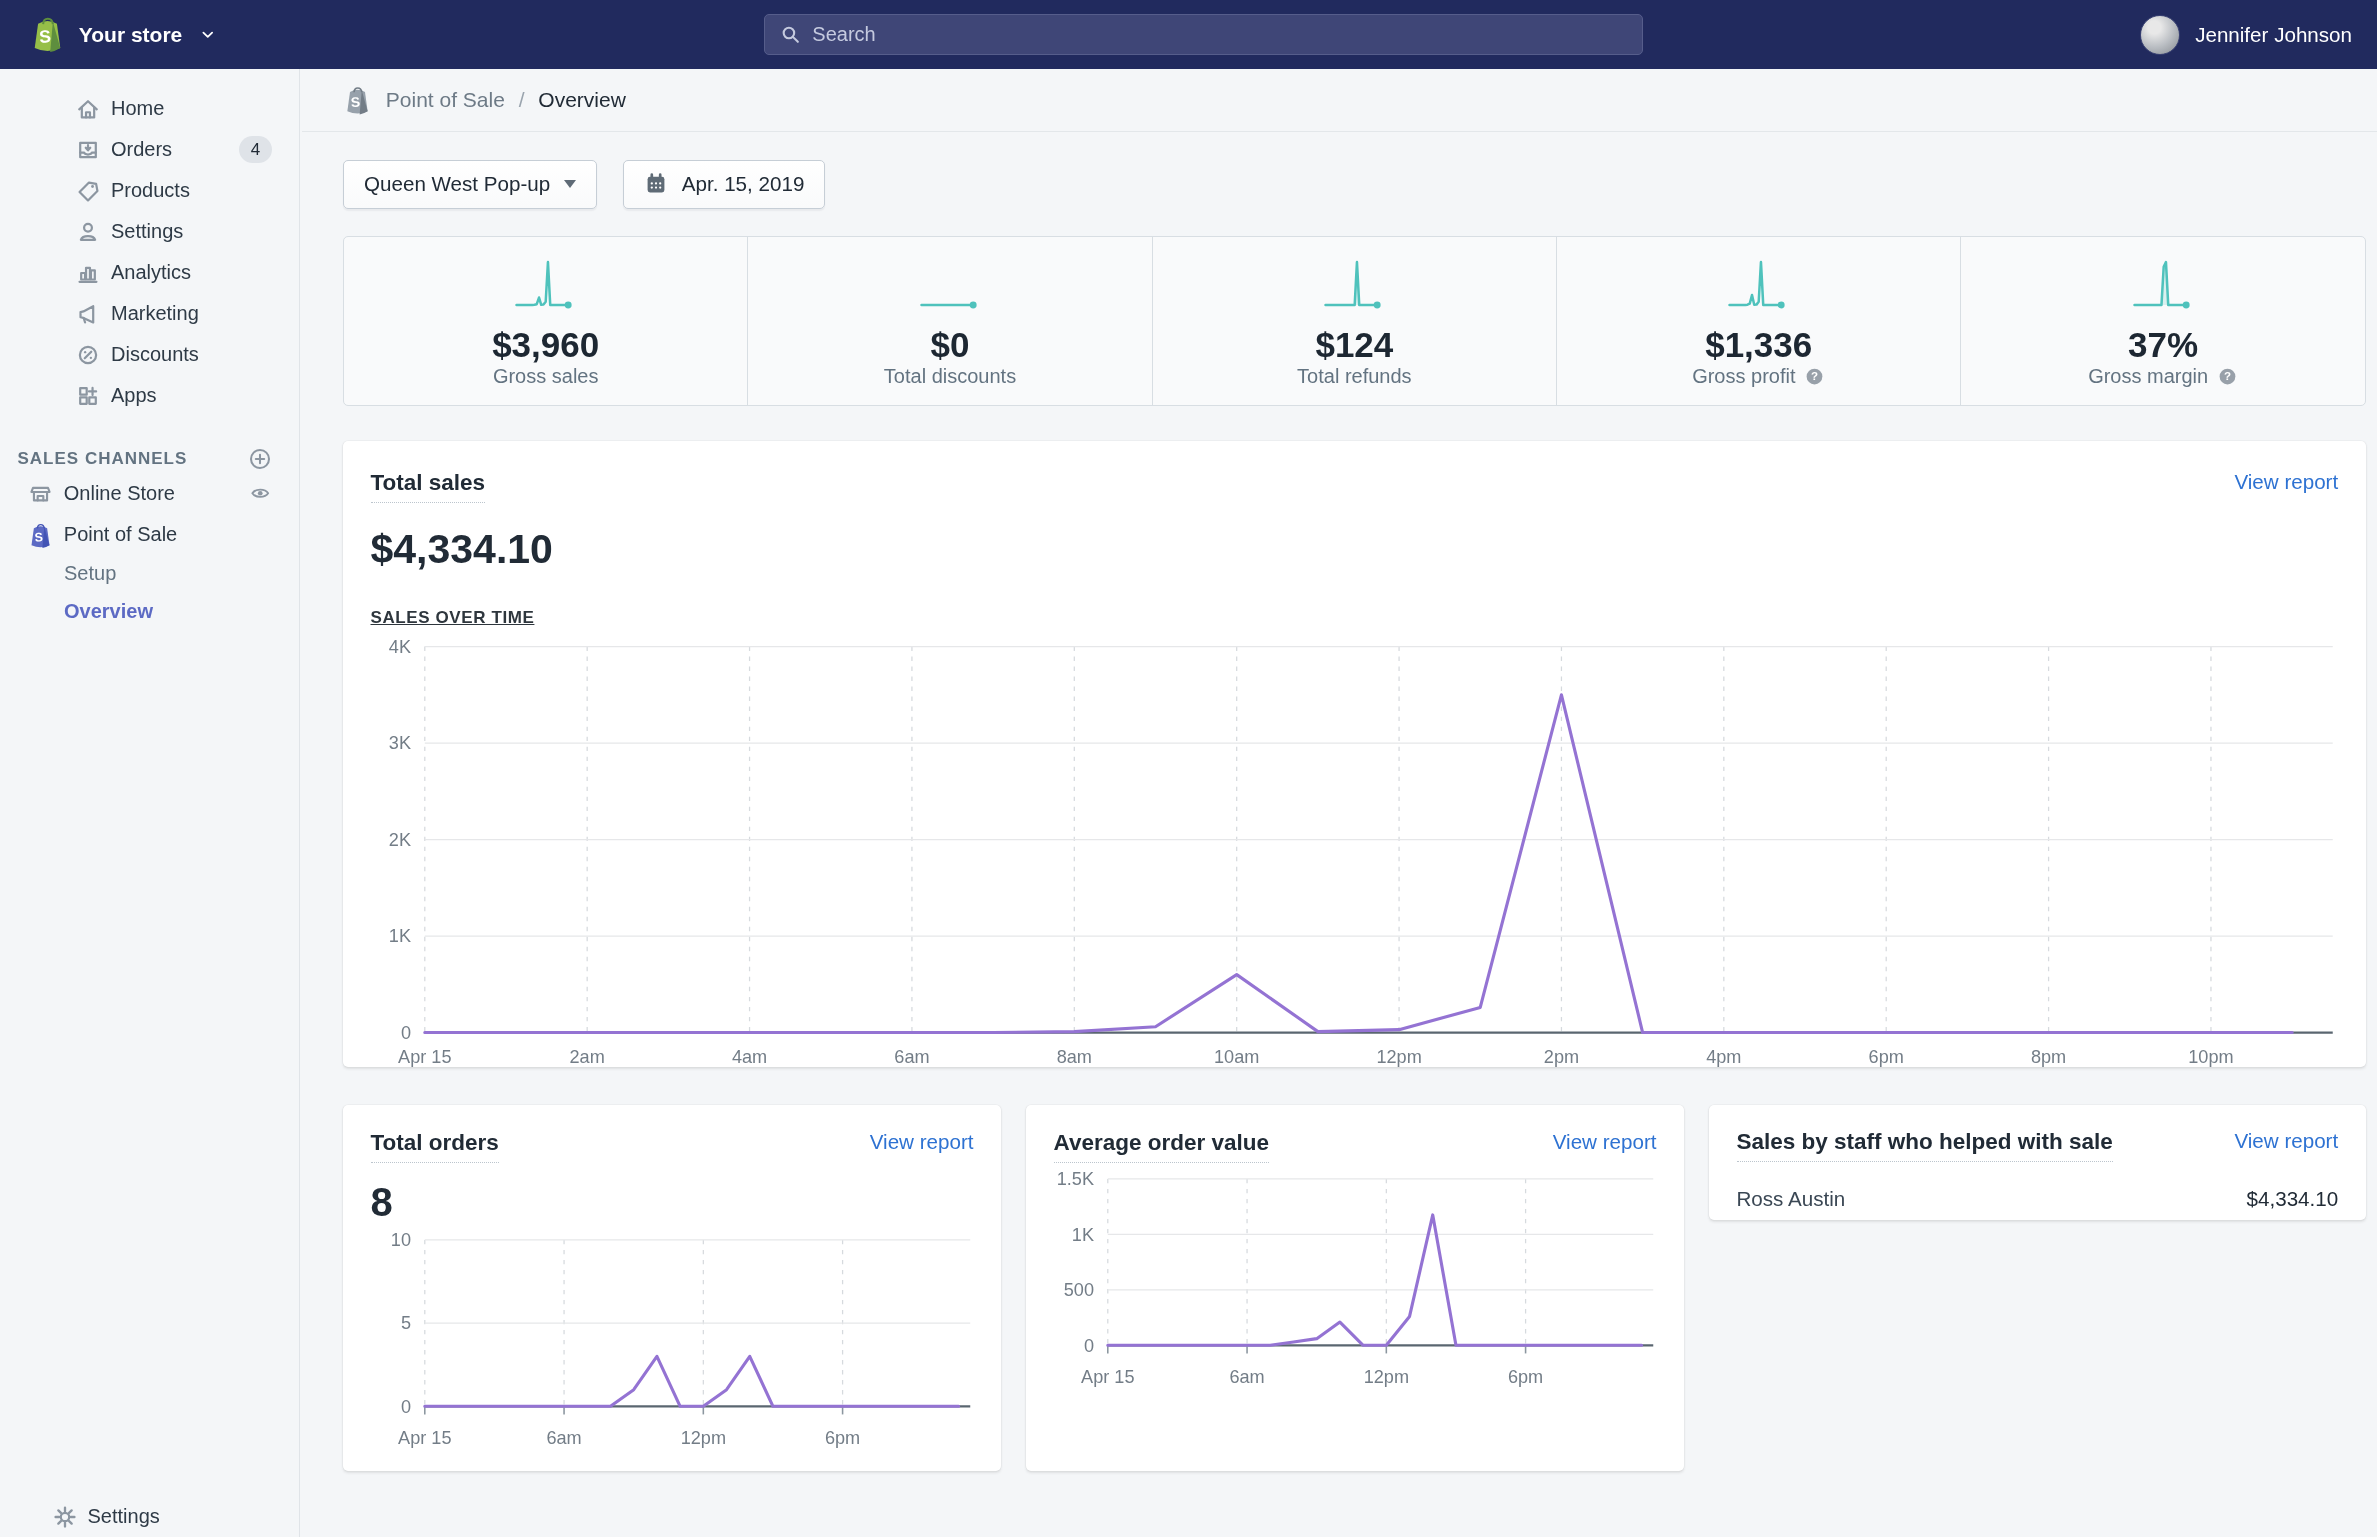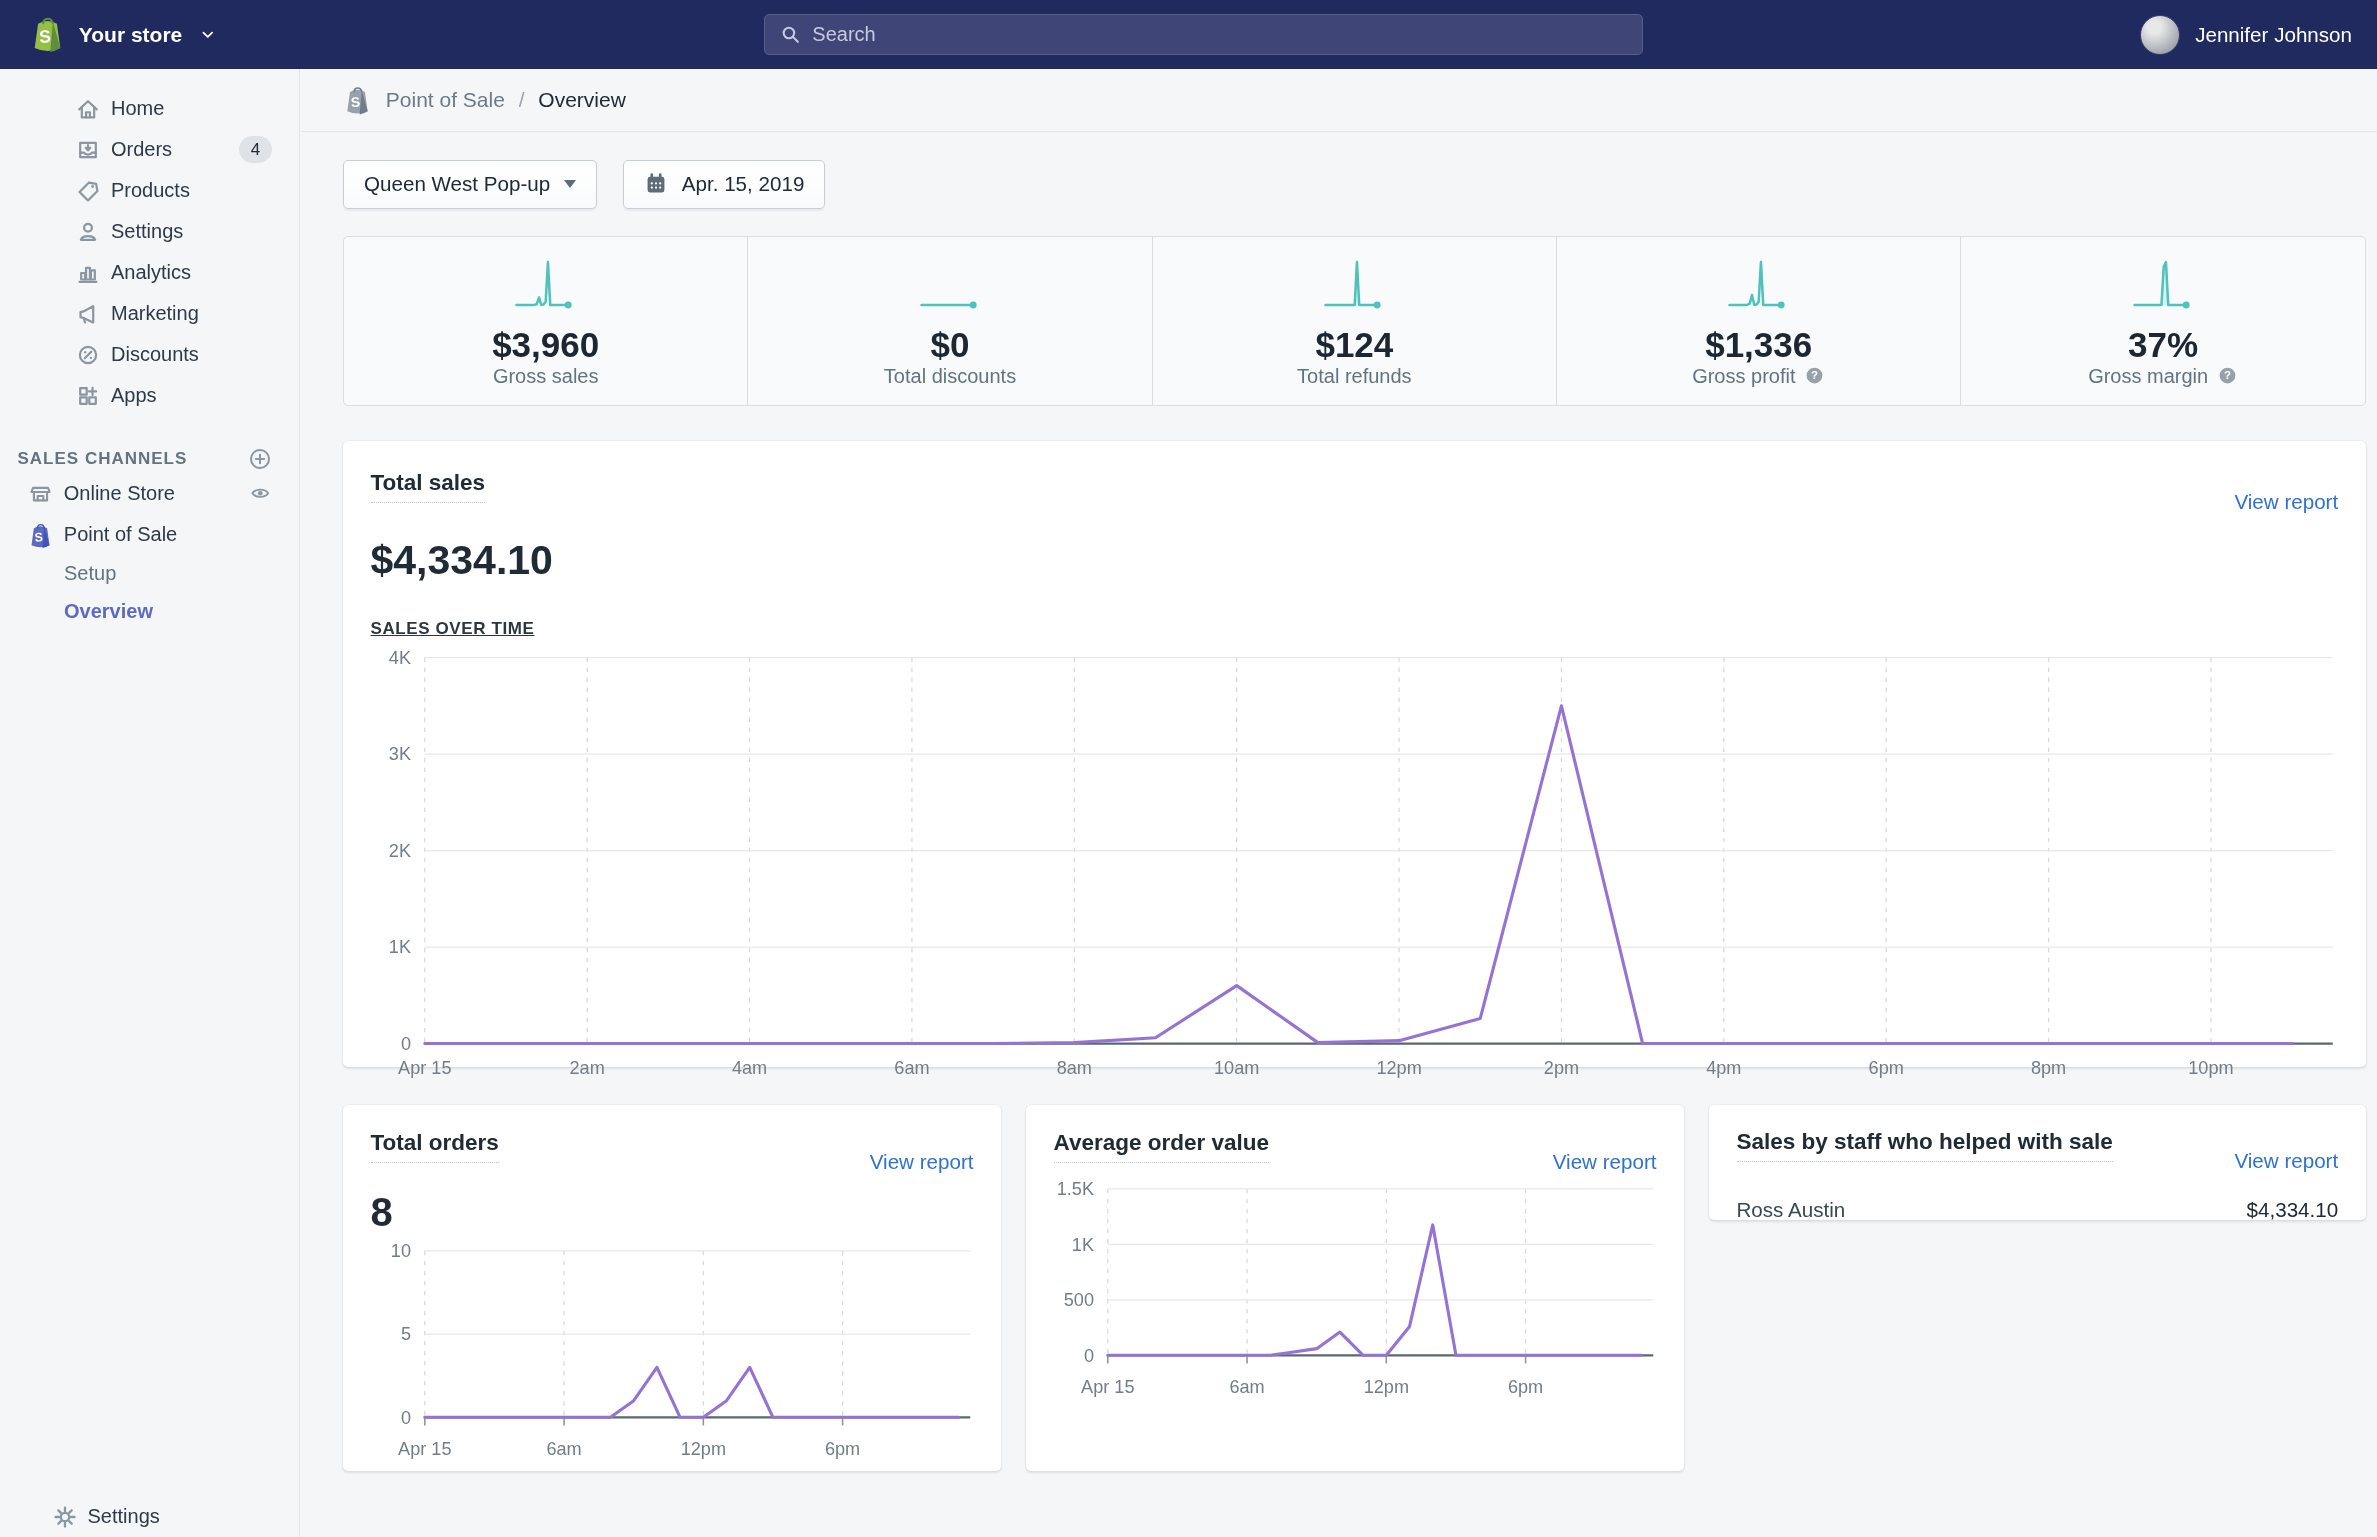--- a/index.html
+++ b/index.html
@@ -100,33 +100,33 @@
   .metrics {
     margin:27.5px 11.3px 0 41px; height:170px; display:flex;
     border:1.3px solid #d8dee3; border-radius:5px; background:#f9fafb;
   }
   .metric-cell {
     flex:1; display:flex; flex-direction:column; align-items:center;
     justify-content:center; padding-top:3.8px;
   }
   .metric-cell + .metric-cell { border-left:1.3px solid #d8dee3; }
   .metric-value { font-size:35px; font-weight:700; color:#1d2732; margin-top:15px; }
-  .metric-label { font-size:20px; color:#637381; display:flex; gap:8.8px; }
+  .metric-label { font-size:20px; color:#637381; display:flex; align-items:center; gap:8.8px; }
 
   
   .card {
     background:#fff; border-radius:5px;
     box-shadow:0 0 0 0.6px rgba(63,63,68,.06), 0 1.3px 2.5px rgba(63,63,68,.12);
   }
   .card-head { display:flex; align-items:flex-start; justify-content:space-between; }
   .card-title {
     display:inline-block; font-size:22.5px; font-weight:700; color:#212b36;
     border-bottom:1.9px dotted #bcc5cd; padding-bottom:6.3px;
   }
-  .view-report { font-size:20.6px; color:#2e72d2; cursor:pointer; text-decoration:none;margin-top:20px; }
+  .view-report { font-size:20.6px; color:#2e72d2; cursor:pointer; text-decoration:none; }
   .big-value { font-size:41px; font-weight:700; color:#212b36; margin-top:22.5px; }
   .section-label { font-size:17px; font-weight:700; color:#2e363d; letter-spacing:0.6px; margin-top:35px;text-decoration:underline; }
 
   .sales-card { margin:35px 11.3px 0 41px; height:626px; padding:29px 27.5px; }
   .bottom-row { margin:38px 11.3px 0 41px; display:flex; gap:25px; align-items:flex-start; }
   .small-card { width:658px; height:366px; padding:25px 27.5px; }
   .small-card .big-value { margin-top:16.3px; font-size:40px; }
   .staff-card { flex:1; height:115px; padding:24px 27.5px; }
   .staff-row { margin-top:25px; display:flex; justify-content:space-between; font-size:20.6px; }
   .staff-row .sname { color:#3a4754; }

